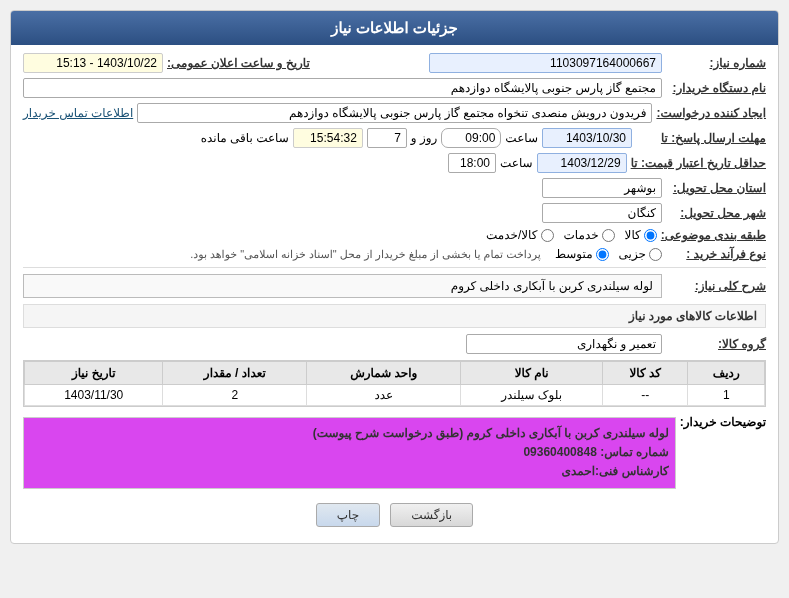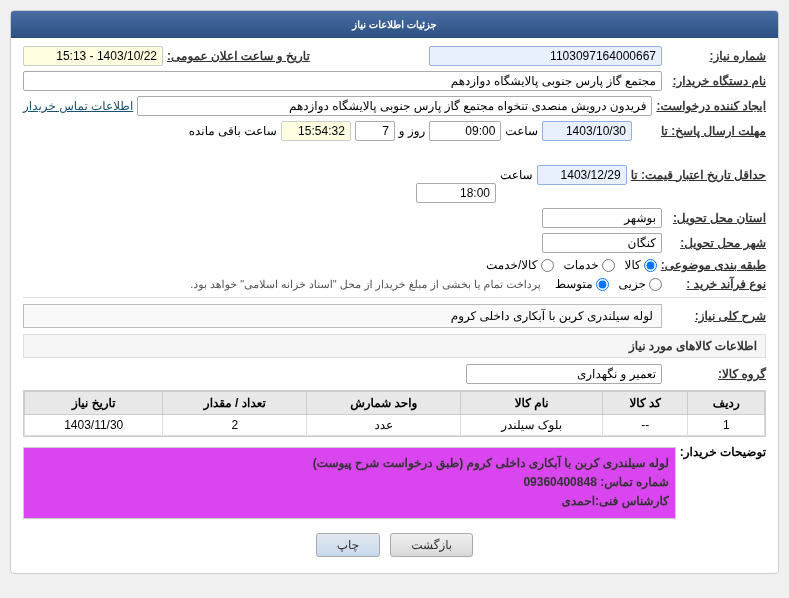--- a/index.html
+++ b/index.html
@@ -14,21 +14,21 @@
       background: #fff;
       border: 1px solid #ccc;
       border-radius: 4px;
       overflow: hidden;
     }
     .page-header {
       background: linear-gradient(to bottom, #4a6fa5, #2c4f82);
       color: white;
       text-align: center;
       padding: 8px 12px;
-      font-size: 10px;
+      font-size: 15px;
       font-weight: bold;
     }
     .content {
       padding: 8px 12px;
     }
     .row {
       display: flex;
       align-items: center;
       margin-bottom: 5px;
       gap: 4px;
@@ -195,32 +195,32 @@
     <div class="row">
       <span class="label">ایجاد کننده درخواست:</span>
       <div class="input-box flex-1">فریدون درویش منصدی تنخواه مجتمع گاز پارس جنوبی  پالایشگاه دوازدهم</div>
       <span class="link-text">اطلاعات تماس خریدار</span>
     </div>
 
     <div class="row">
       <span class="label label-wide">مهلت ارسال پاسخ: تا</span>
       <div class="input-box input-box-blue" style="width:90px;">1403/10/30</div>
       <span style="white-space:nowrap;">ساعت</span>
-      <div class="input-box" style="width:72px;">09:00</div>
+      <div class="input-box" style="width:60px;border-radius:7px;">09:00</div>
       <span style="white-space:nowrap;">روز و</span>
       <div class="input-box" style="width:40px;">7</div>
       <div class="input-box input-box-yellow" style="min-width:70px;">15:54:32</div>
       <span style="white-space:nowrap;">ساعت باقی مانده</span>
     </div>
 
     <div class="row">
       <span class="label label-wide">حداقل تاریخ اعتبار قیمت: تا</span>
       <div class="input-box input-box-blue" style="width:90px;">1403/12/29</div>
       <span style="white-space:nowrap;">ساعت</span>
-      <div class="input-box" style="width:80px;margin-top:37px;">18:00</div>
+      <div class="input-box" style="width:48px;">18:00</div>
     </div>
 
     <div class="row">
       <span class="label">استان محل تحویل:</span>
       <div class="input-box" style="width:120px;">بوشهر</div>
     </div>
 
     <div class="row">
       <span class="label">شهر محل تحویل:</span>
       <div class="input-box" style="width:120px;">کنگان</div>

